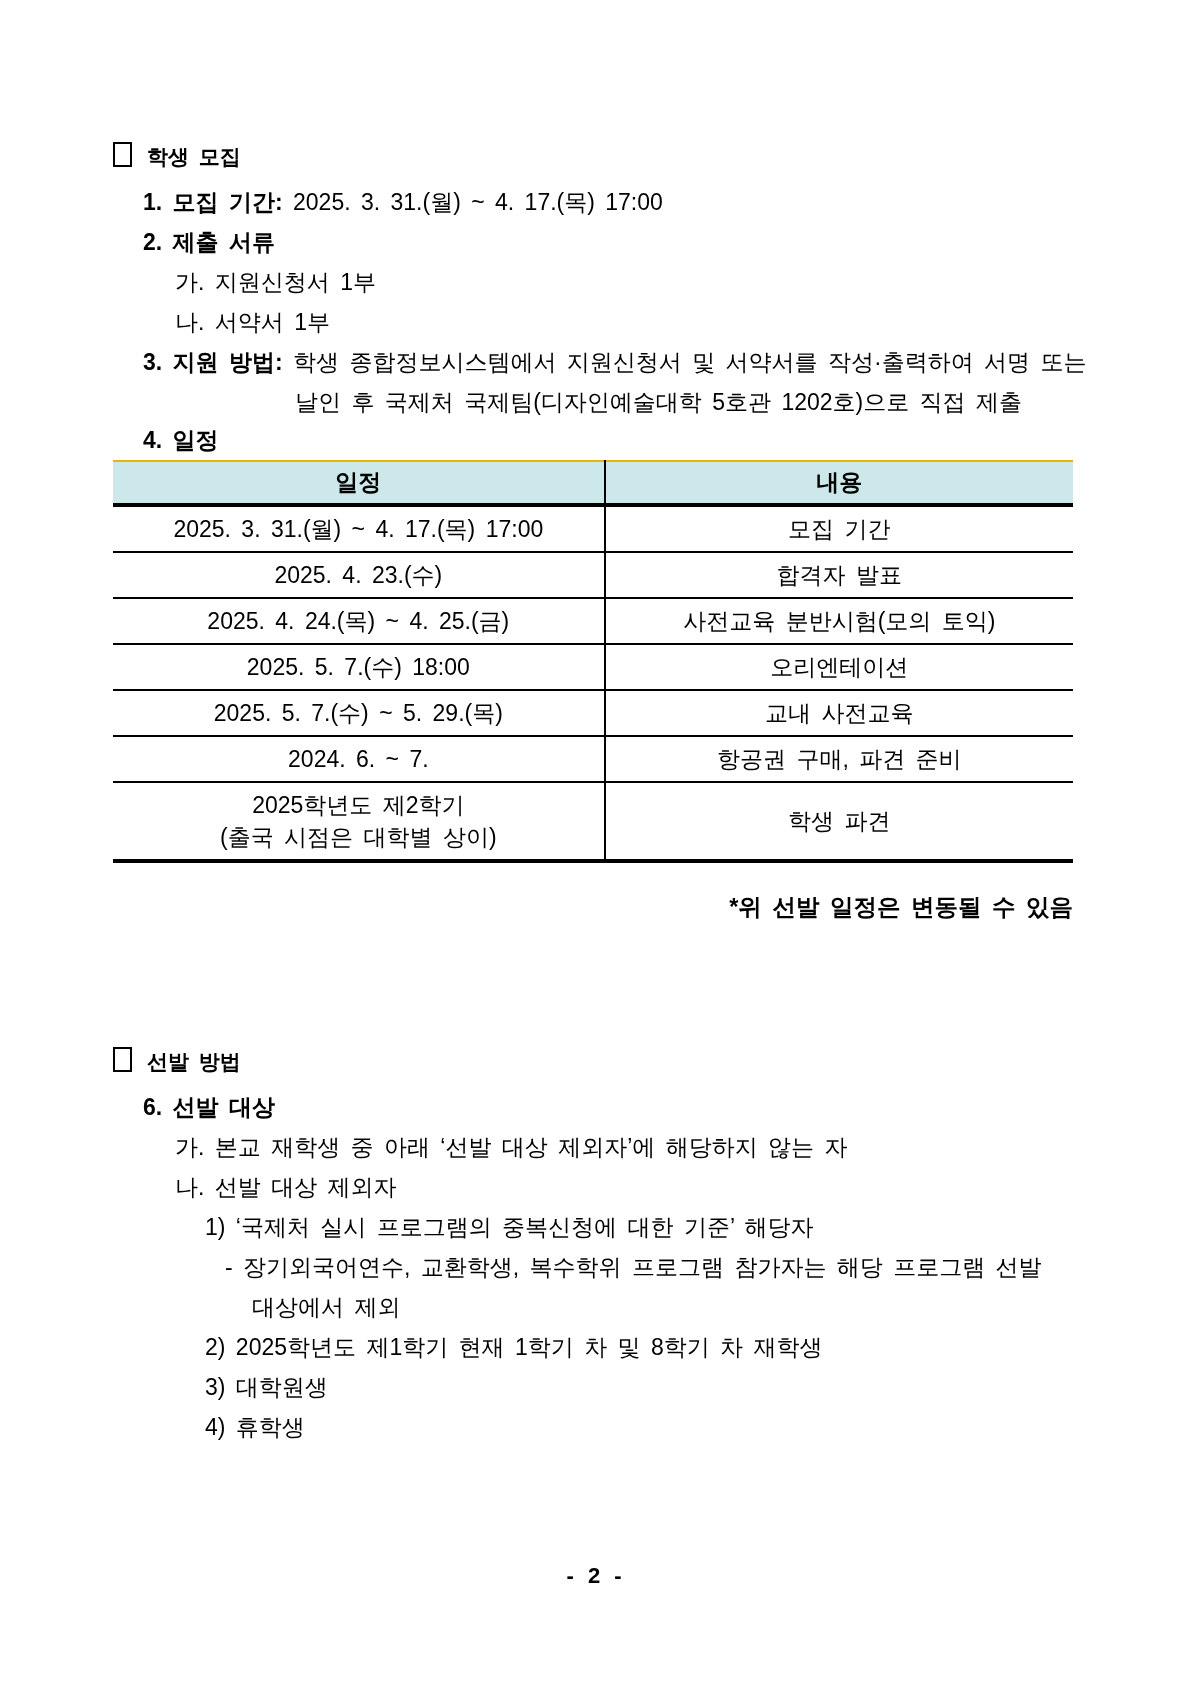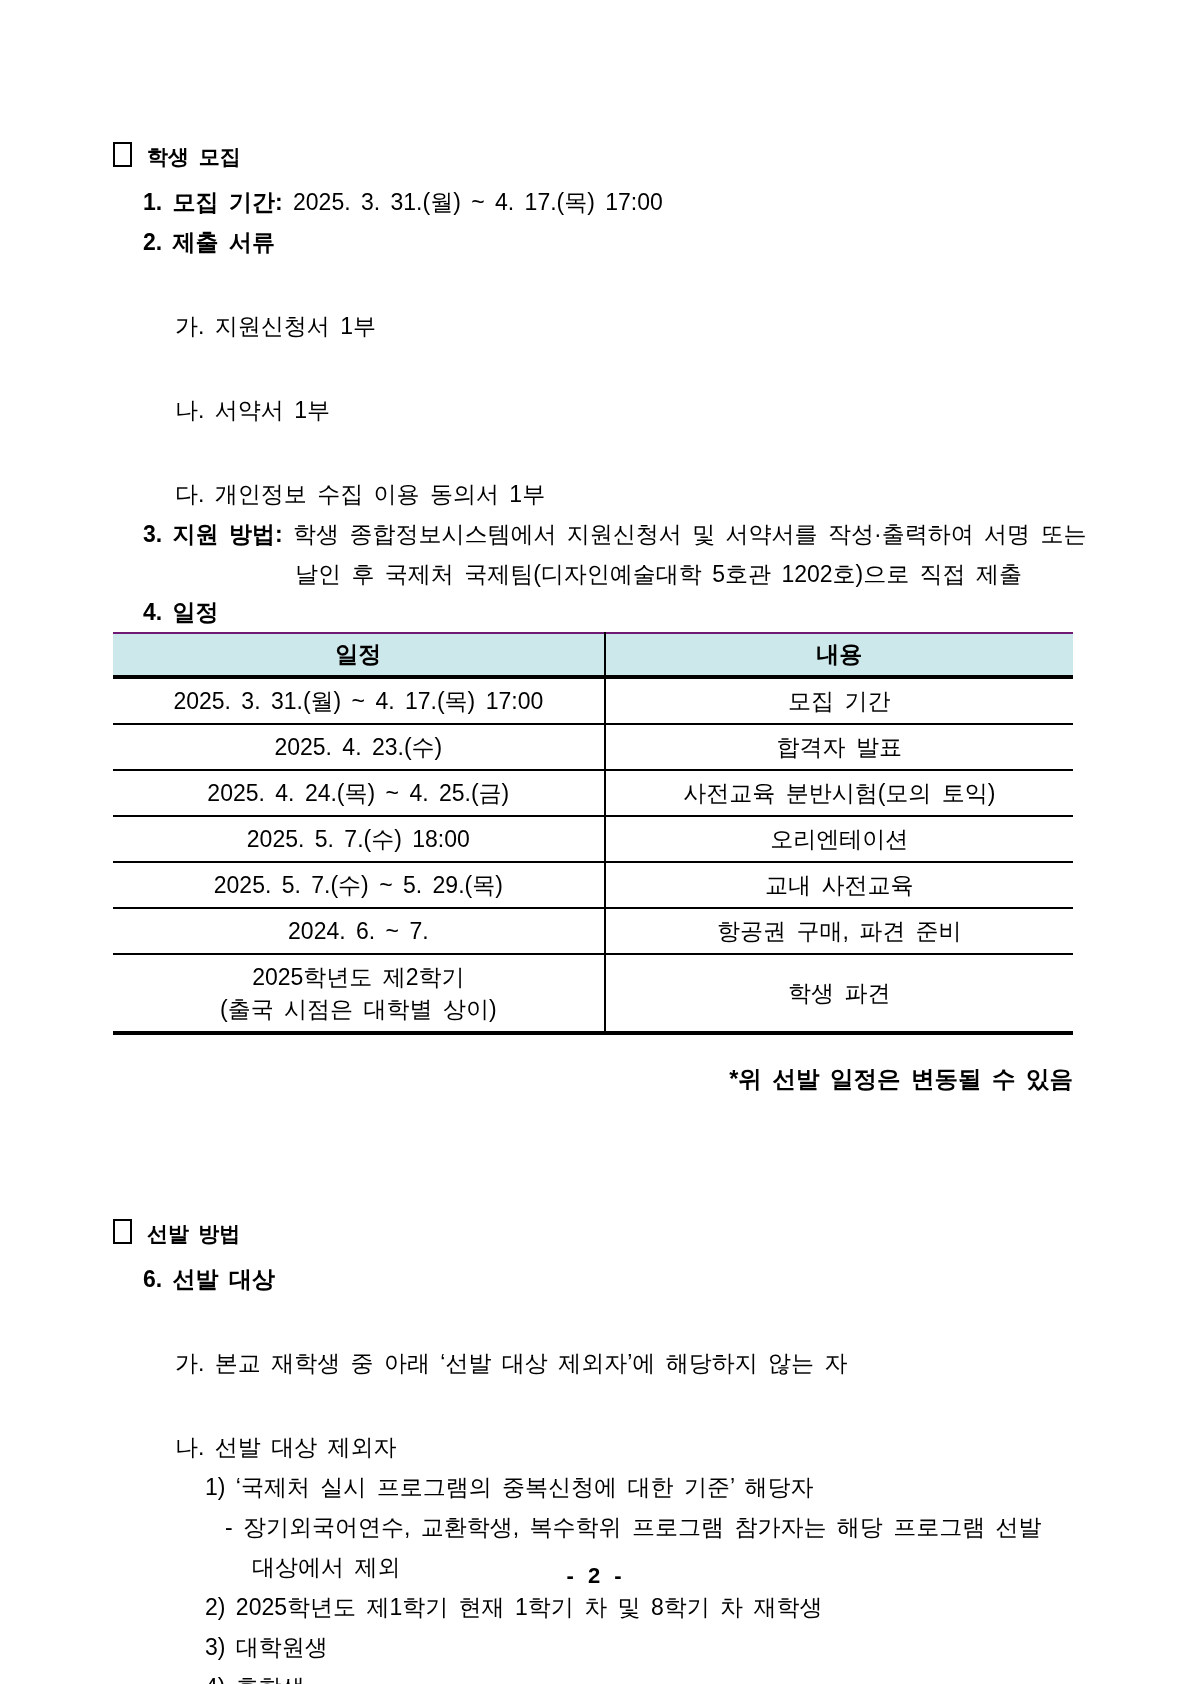--- a/index.html
+++ b/index.html
@@ -28,32 +28,32 @@
     display: inline-block;
     width: 19px;
     height: 25px;
     border: 2.5px solid #000;
     box-sizing: border-box;
     margin-right: 15px;
     vertical-align: -3px;
   }
   .line { line-height: 40px; white-space: nowrap; }
   .ind-1 { padding-left: 30px; }
-  .ind-2 { padding-left: 62px; margin-top: 44px; }
+  .ind-2 { padding-left: 62px; }
   .ind-3 { padding-left: 92px; }
   .ind-4 { padding-left: 112px; }
   .ind-5 { padding-left: 139px; }
   .apply-cont { padding-left: 182px; }
   .sched-label { line-height: 36px; }
 
   table.schedule {
     width: 960px;
     border-collapse: collapse;
     table-layout: fixed;
-    border-top: 2px solid #701a75;
+    border-top: 2px solid #eab308;
     border-bottom: 4px solid #000;
     margin-top: 2px;
   }
   table.schedule th {
     background: var(--header-bg, #cde8ea);
     border-bottom: 4px solid #000;
     height: 39px;
     font-size: 23px;
     font-weight: 700;
     text-align: center;
@@ -72,21 +72,21 @@
 
   .table-note {
     width: 960px;
     text-align: right;
     font-weight: 700;
     font-size: 23.5px;
     line-height: 33px;
     margin-top: 28px;
     white-space: nowrap;
   }
-  .h1.second { margin-top: 121px; font-family: Liberation Serif, serif; }
+  .h1.second { margin-top: 121px; }
   .page-num {
     position: absolute;
     top: 1563px;
     left: 0;
     width: 100%;
     text-align: center;
     font-weight: 700;
     font-size: 22px;
     letter-spacing: 2px;
   }
@@ -102,21 +102,20 @@
 
   <div class="line ind-1">
     <span class="b">1. 모집 기간:</span>
     <span>2025. 3. 31.(월) ~ 4. 17.(목) 17:00</span>
   </div>
 
   <div class="line ind-1 b">2. 제출 서류</div>
 
   <div class="line ind-2">가. 지원신청서 1부</div>
   <div class="line ind-2">나. 서약서 1부</div>
-  <div class="line ind-2">다. 개인정보 수집 이용 동의서 1부</div>
 
   <div class="line ind-1">
     <span class="b">3. 지원 방법:</span>
     <span>학생 종합정보시스템에서 지원신청서 및 서약서를 작성·출력하여 서명 또는</span>
   </div>
   <div class="line apply-cont">날인 후 국제처 국제팀(디자인예술대학 5호관 1202호)으로 직접 제출</div>
 
   <div class="line ind-1 b sched-label">4. 일정</div>
 
   <table class="schedule">

